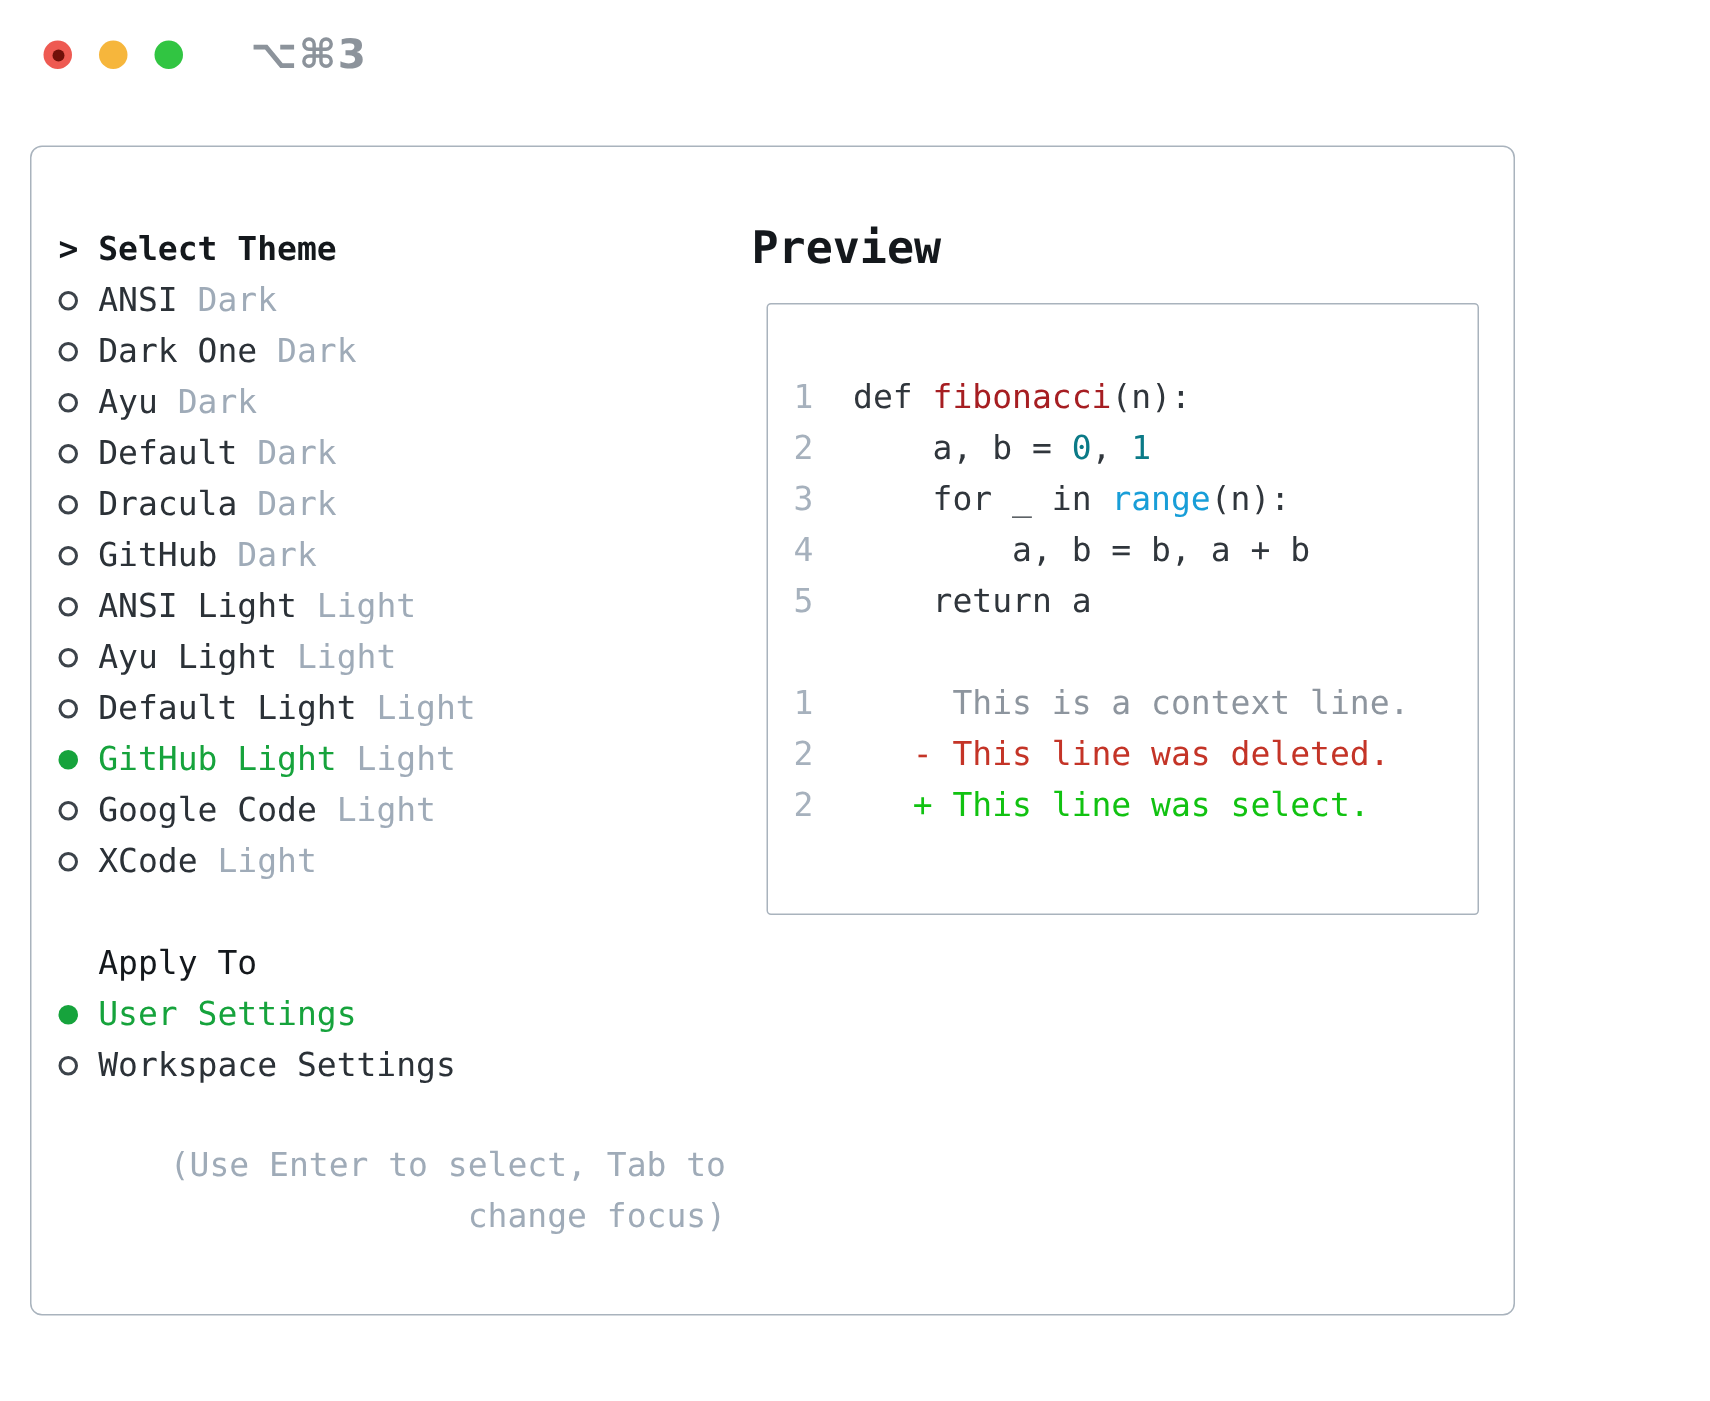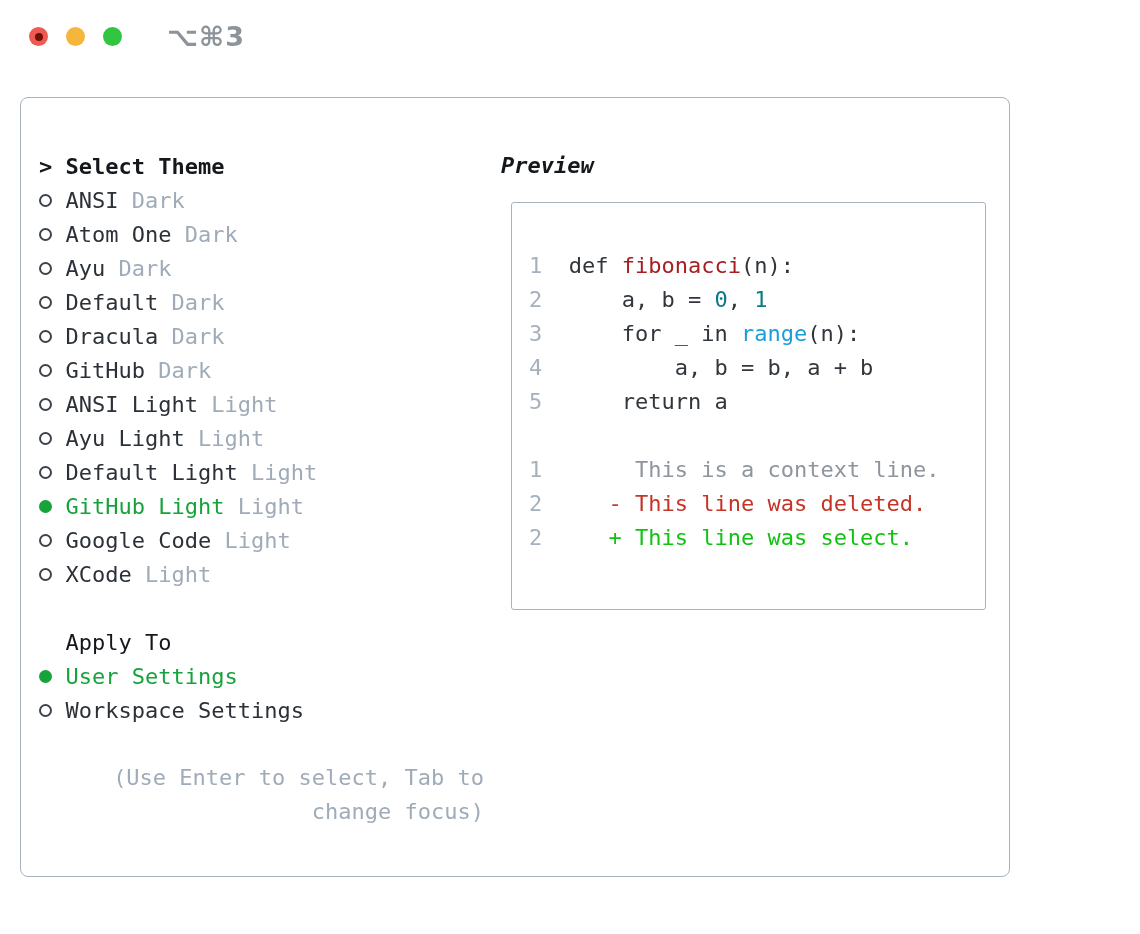--- a/index.html
+++ b/index.html
@@ -34,21 +34,21 @@
   .hdr2{color:var(--header-black);}
   .circle{width:13px;height:13px;border-radius:50%;border:2px solid var(--circle-border);box-sizing:border-box;}
   .dot{width:13px;height:13px;border-radius:50%;background:var(--accent-green);}
   .iname{color:var(--name-dark);}
   .iname.sel{color:var(--accent-green);text-align:center;}
   .variant{color:var(--muted);}
   .spacer{height:34px;}
   .help{width:445px;color:var(--muted);line-height:34px;font-size:22px;text-align:right;}
   
   .preview-hdr{position:absolute;left:480px;top:51px;height:34px;line-height:34px;
-               font-size:22px;font-weight:bold;color:var(--header-black);font-style:italic;}
+               font-size:30px;font-weight:bold;color:var(--header-black);}
   .preview-box{position:absolute;left:490px;top:104px;width:475px;height:408px;box-sizing:border-box;
                border:1.5px solid var(--border);border-radius:3px;background:#fff;
                padding:46px 0 0 17px;overflow:hidden;}
   .code-row{display:flex;height:34px;line-height:34px;font-size:22px;white-space:pre;}
   .ln{width:2ch;flex:none;color:var(--lineno);}
   .tk-plain{color:var(--code-plain);text-align:right;}
   .tk-func{color:var(--code-func);}
   .tk-builtin{color:var(--code-builtin);}
   .tk-num{color:var(--code-num);}
   .tk-context{color:var(--diff-context);text-align:right;}
@@ -72,21 +72,21 @@
   <div class="main-box">
 
     <div class="left-col">
       <div class="row">
         <span class="marker"><span class="prompt">&gt;</span></span>
         <span class="hdr">Select Theme</span>
       </div>
 
       <div id="theme-list">
           <div class="row"><span class="marker"><span class="circle"></span></span><span class="iname">ANSI</span><span class="variant"> Dark</span></div>
-          <div class="row"><span class="marker"><span class="circle"></span></span><span class="iname">Atom One</span><span class="variant"> Dark</span></div>
+          <div class="row"><span class="marker"><span class="circle"></span></span><span class="iname">Dark One</span><span class="variant"> Dark</span></div>
           <div class="row"><span class="marker"><span class="circle"></span></span><span class="iname">Ayu</span><span class="variant"> Dark</span></div>
           <div class="row"><span class="marker"><span class="circle"></span></span><span class="iname">Default</span><span class="variant"> Dark</span></div>
           <div class="row"><span class="marker"><span class="circle"></span></span><span class="iname">Dracula</span><span class="variant"> Dark</span></div>
           <div class="row"><span class="marker"><span class="circle"></span></span><span class="iname">GitHub</span><span class="variant"> Dark</span></div>
           <div class="row"><span class="marker"><span class="circle"></span></span><span class="iname">ANSI Light</span><span class="variant"> Light</span></div>
           <div class="row"><span class="marker"><span class="circle"></span></span><span class="iname">Ayu Light</span><span class="variant"> Light</span></div>
           <div class="row"><span class="marker"><span class="circle"></span></span><span class="iname">Default Light</span><span class="variant"> Light</span></div>
           <div class="row"><span class="marker"><span class="dot"></span></span><span class="iname sel">GitHub Light</span><span class="variant"> Light</span></div>
           <div class="row"><span class="marker"><span class="circle"></span></span><span class="iname">Google Code</span><span class="variant"> Light</span></div>
           <div class="row"><span class="marker"><span class="circle"></span></span><span class="iname">XCode</span><span class="variant"> Light</span></div>

